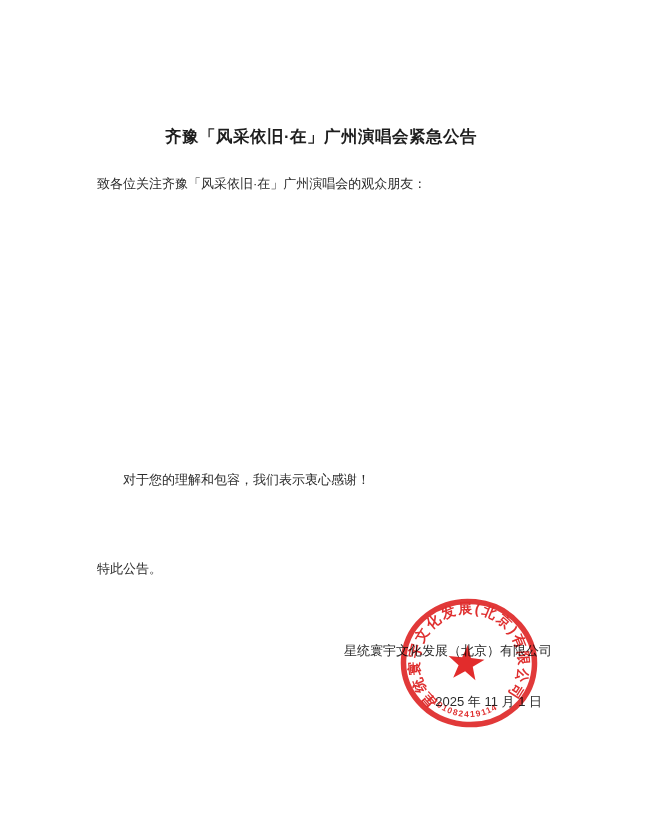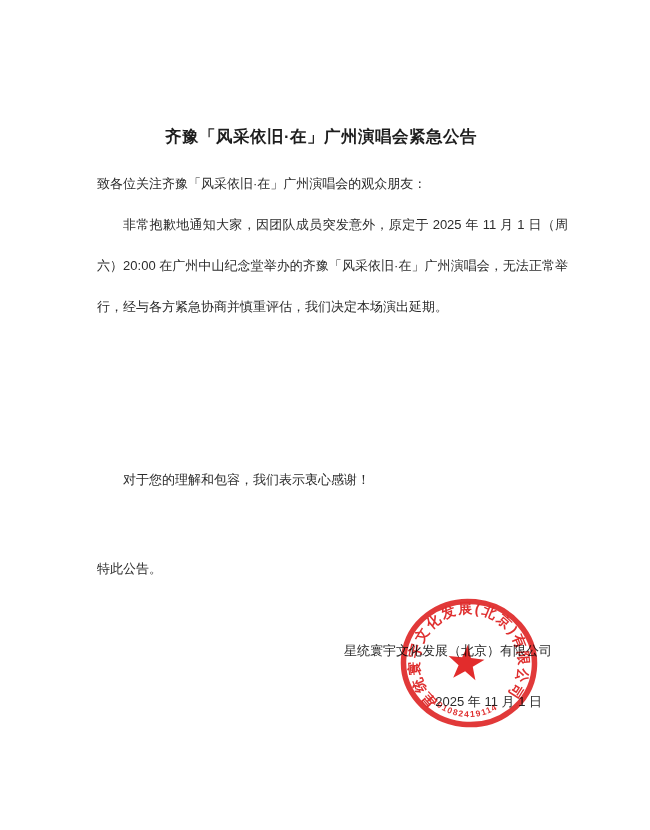--- a/index.html
+++ b/index.html
@@ -48,21 +48,20 @@
 </style>
 </head>
 <body>
 
 <div class="page">
 
   <h1 class="title">齐豫「风采依旧·在」广州演唱会紧急公告</h1>
 
   <p class="line salutation">致各位关注齐豫「风采依旧·在」广州演唱会的观众朋友：</p>
 
-  <p class="line para p1">非常抱歉地通知大家，因团队成员突发意外，原定于 2025 年 11 月 1 日（周六）20:00 在广州中山纪念堂举办的齐豫「风采依旧·在」广州演唱会，无法正常举行，经与各方紧急协商并慎重评估，我们决定本场演出延期。</p>
 
 
 
   <p class="line para p4">对于您的理解和包容，我们表示衷心感谢！</p>
 
   <p class="line closing">特此公告。</p>
 
   <div class="sig company">星统寰宇文化发展（北京）有限公司</div>
 
   <div class="sig date">2025 年 11 月 1 日</div>

